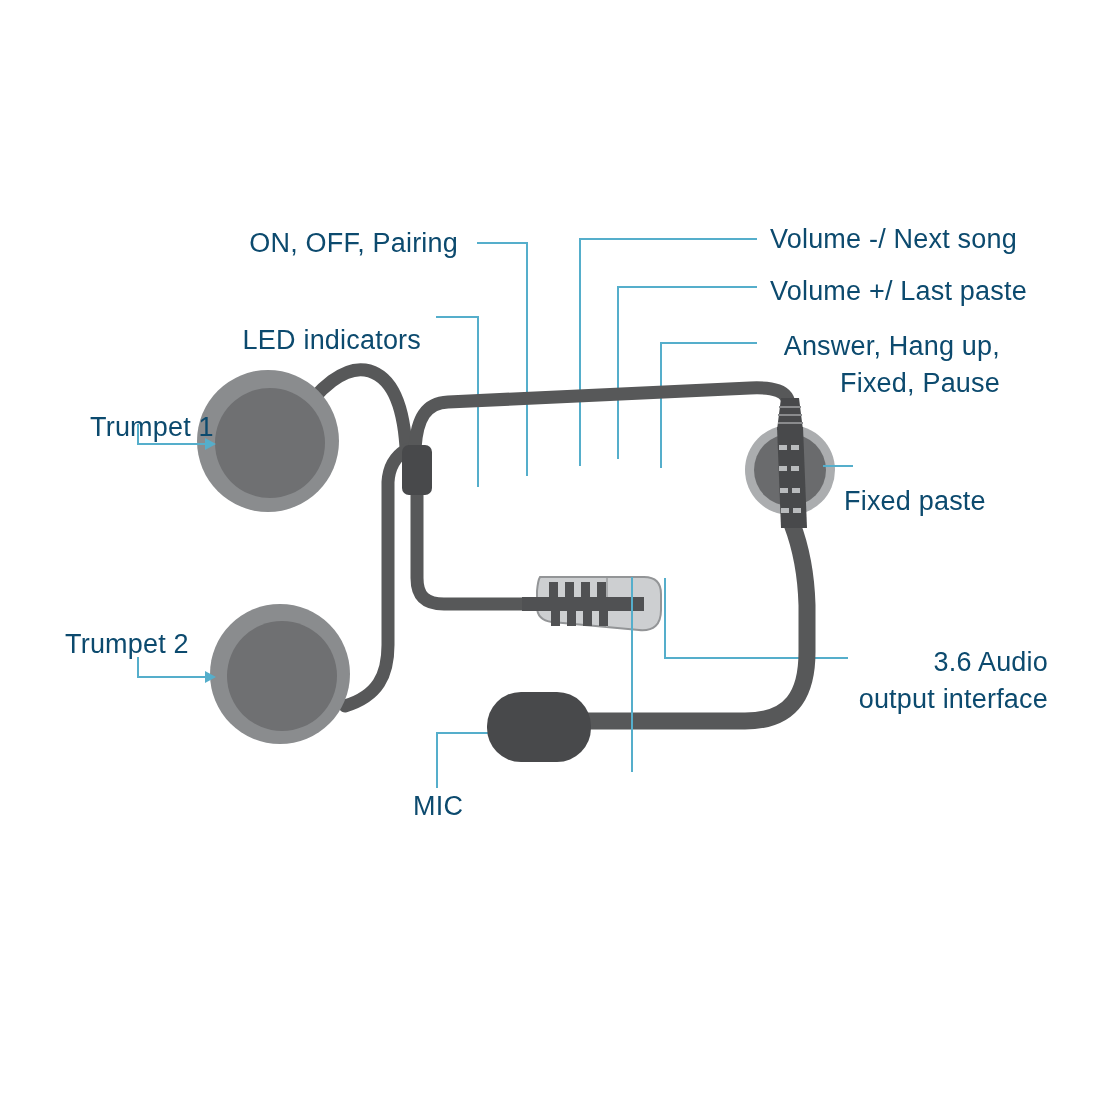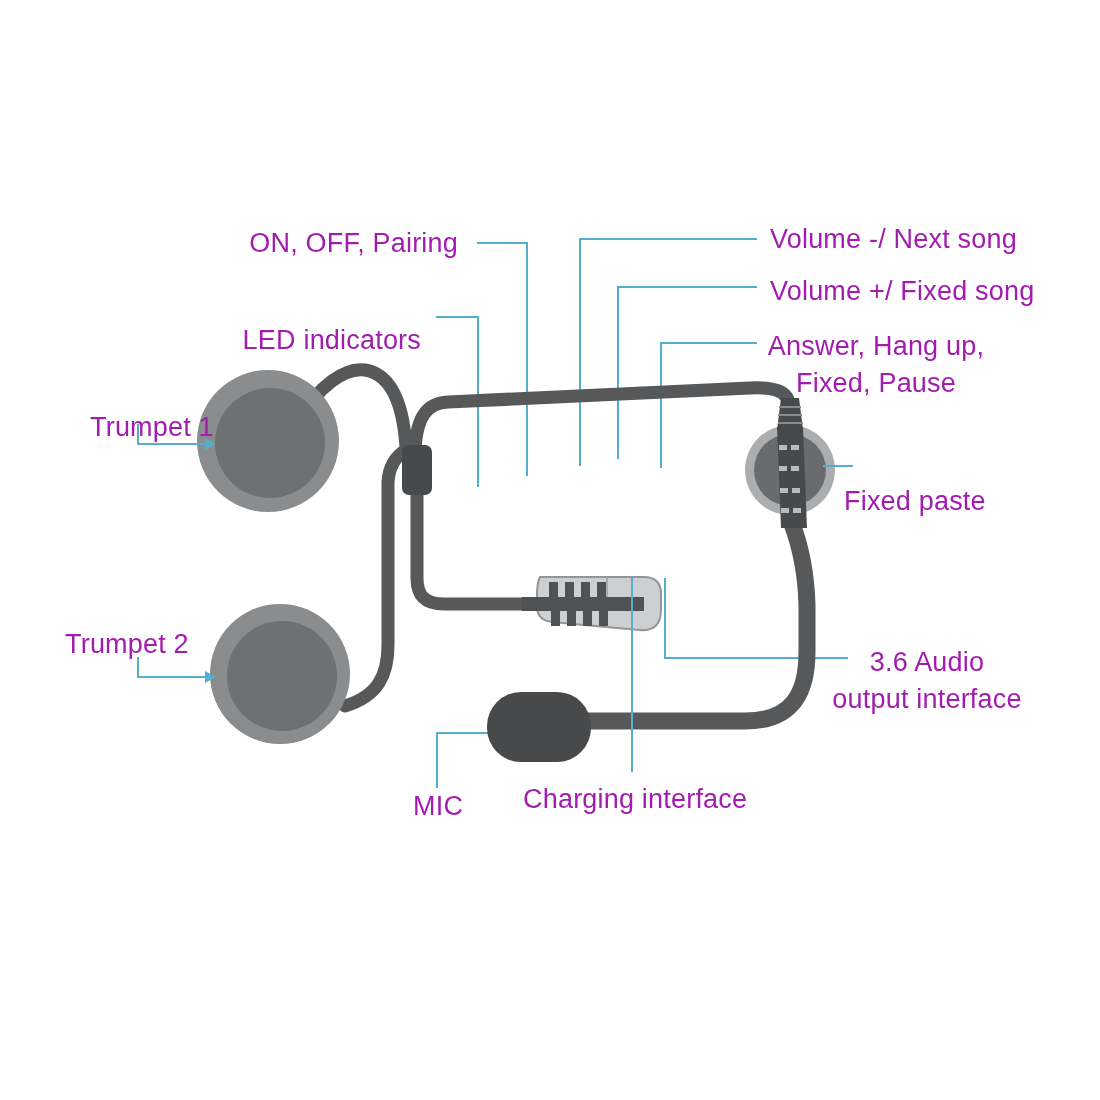--- a/index.html
+++ b/index.html
@@ -3,26 +3,26 @@
 <meta charset="utf-8">
 <style>
   html,body{margin:0;padding:0;}
   body{
     width:1100px;height:1100px;background:#ffffff;position:relative;
     font-family:"Liberation Sans", sans-serif;overflow:hidden;
   }
   .stage{position:absolute;left:0;top:0;width:1100px;height:1100px;}
   svg{position:absolute;left:0;top:0;}
   .label{
-    position:absolute;color:#a21caf;font-size:27px;line-height:31px;
+    position:absolute;color:#0c4a6e;font-size:27px;line-height:31px;
     letter-spacing:.2px;white-space:nowrap;
   }
   .label.multi{white-space:normal;}
   .r{text-align:right;}
-  .c{text-align:center;}
+  .c{text-align:right;}
   .lh37{line-height:37px;}
   .lh42{line-height:42px;}
 </style>
 </head>
 <body>
 
 <div class="stage">
 
   <svg width="1100" height="1100" viewBox="0 0 1100 1100">
 
@@ -118,33 +118,32 @@
   <div class="label r" style="right:642px;top:228px;">ON, OFF, Pairing</div>
 
   <div class="label r" style="right:679px;top:301px;margin-top:24px;">LED indicators</div>
 
   <div class="label" style="left:65px;top:412px;margin-left:25px;">Trumpet 1</div>
 
   <div class="label" style="left:65px;top:629px;">Trumpet 2</div>
 
   <div class="label" style="left:770px;top:224px;">Volume -/ Next song</div>
 
-  <div class="label" style="left:770px;top:276px;">Volume +/ Fixed song</div>
+  <div class="label" style="left:770px;top:276px;">Volume +/ Last paste</div>
 
   <div class="label multi c lh37" style="left:752px;top:328px;width:248px;">
     <div>Answer, Hang up,</div>
     <div>Fixed, Pause</div>
   </div>
 
   <div class="label" style="left:844px;top:453px;margin-top:33px;">Fixed paste</div>
 
   <div class="label multi c lh37" style="left:806px;top:644px;width:242px;">
     <div>3.6 Audio</div>
     <div>output interface</div>
   </div>
 
   <div class="label" style="left:413px;top:791px;">MIC</div>
 
   <div class="label multi lh42" style="left:523px;top:778px;">
-    <div>Charging interface</div>
   </div>
 
 </div>
 
 </body></html>

